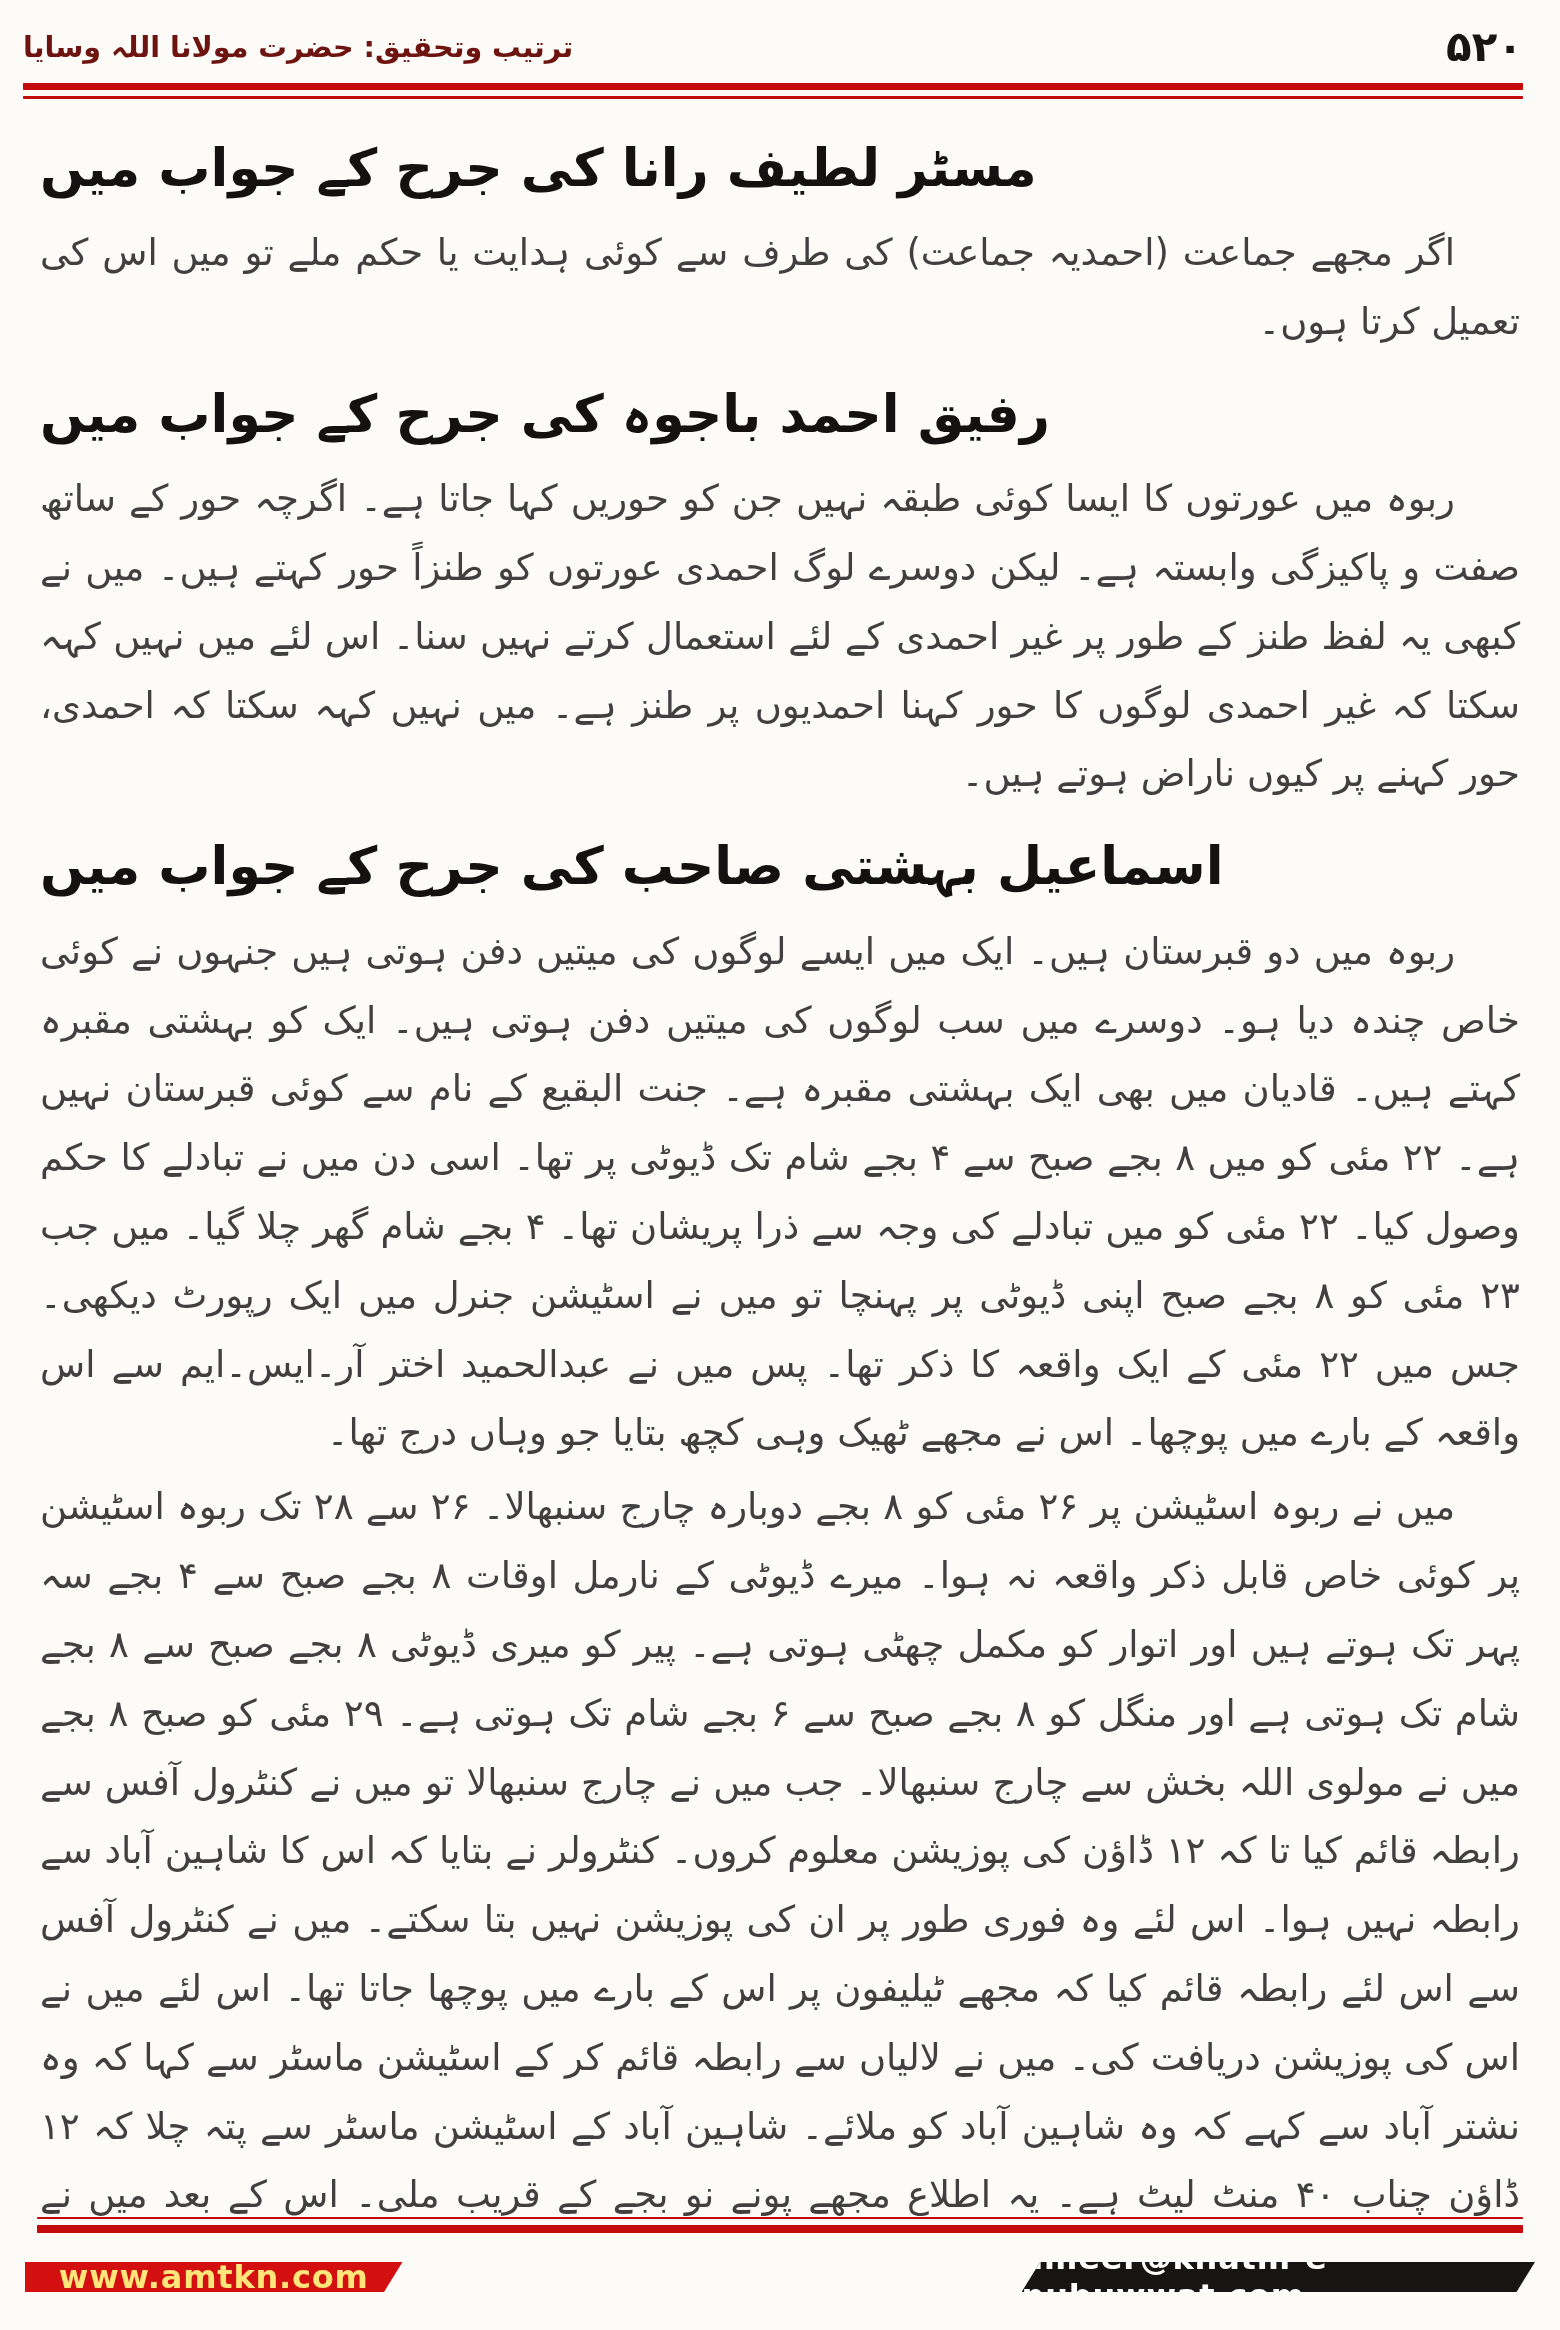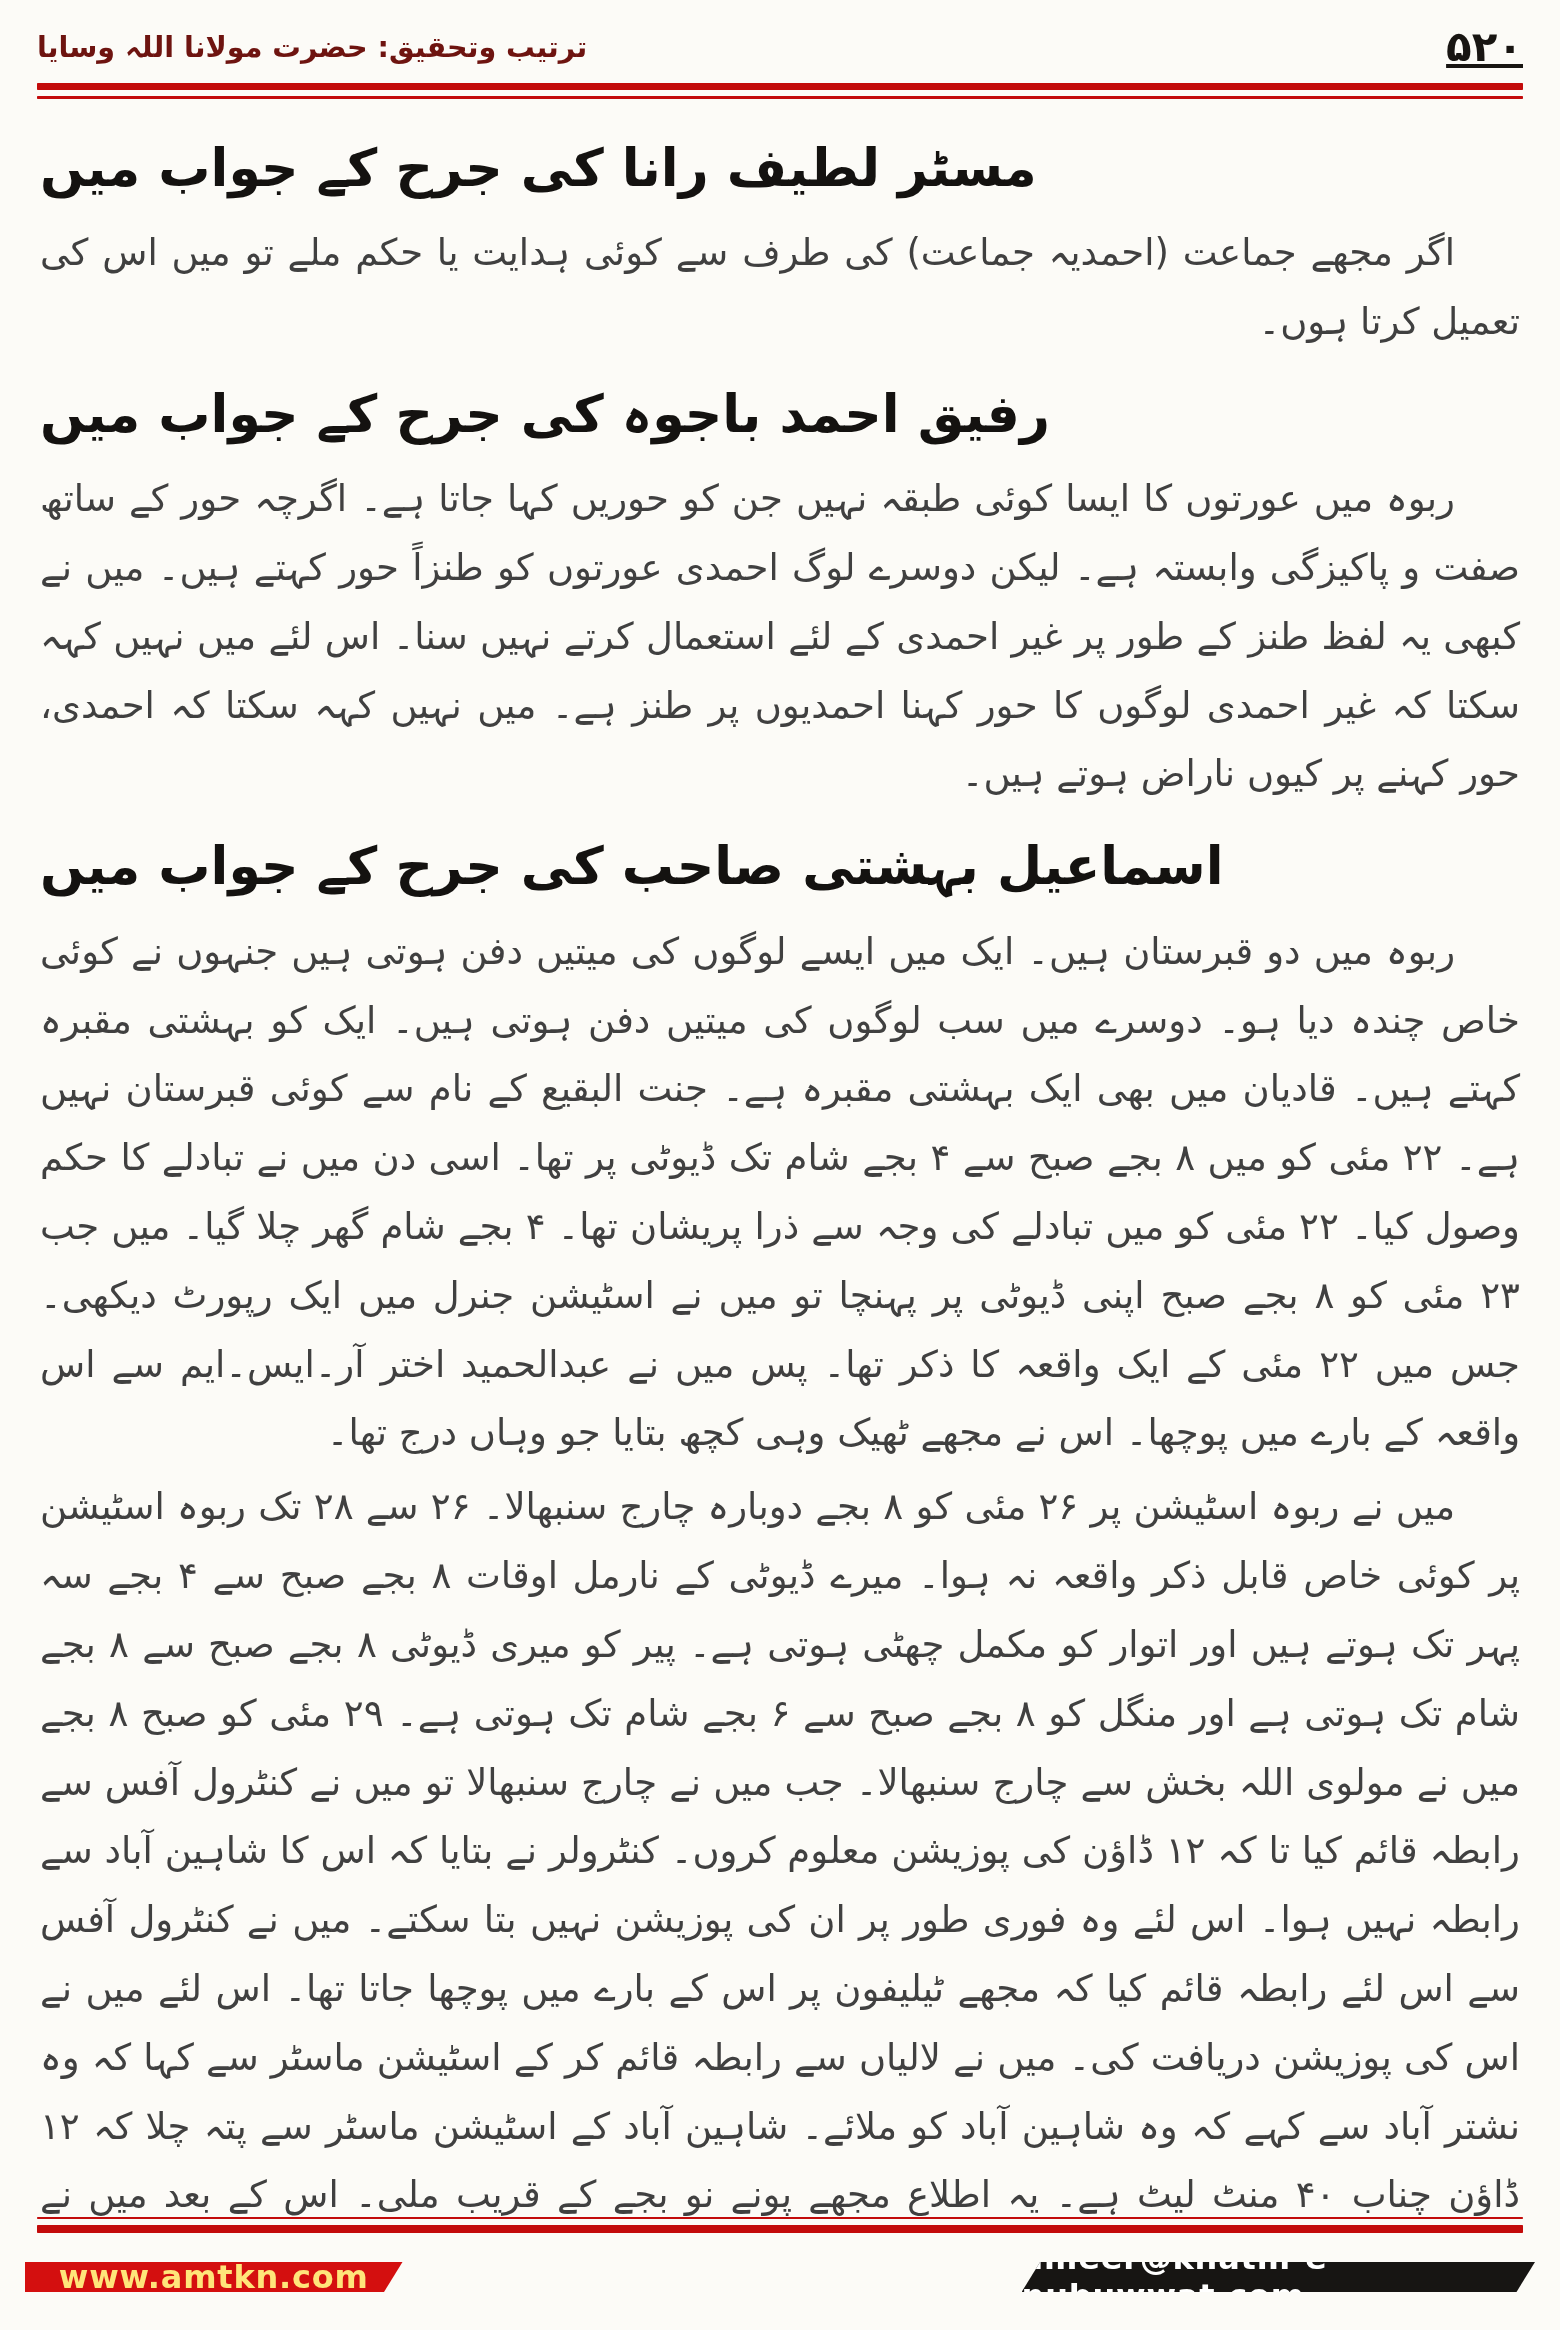--- a/index.html
+++ b/index.html
@@ -4,27 +4,27 @@
 <style>
   * { margin:0; padding:0; box-sizing:border-box; }
   html,body { background:#ffffff; }
   body { font-family:"DejaVu Sans", sans-serif; }
   .page {
     width:1560px; height:2330px; margin:0 auto;
     background:#fcfbf7; color:#111;
     display:flex; flex-direction:column; overflow:hidden;
   }
   
-  .page-header { padding:22px 37px 0 37px; }
+  .page-header { padding:22px 37px 0 23px; }
   .header-row {
     display:flex; align-items:center; justify-content:space-between;
     font-size:28.6px; font-weight:bold; color:#6e1410;
   }
   .header-row .page-number {
-    font-size:42px; color:#181512; font-weight:bold; letter-spacing:1.7px;text-decoration:underline;
+    font-size:42px; color:#181512; font-weight:bold; letter-spacing:1.7px;
   }
   .rule { background:#c30b0b; border-radius:0.8px; }
   .rule.thick { height:7.6px; }
   .rule.thin  { height:2.5px; }
   .page-header .rule.thick { margin-top:11.8px; }
   .page-header .rule.thin  { margin-top:5.9px; }
   
   .page-body {
     flex:1 1 auto; padding:11.8px 40px 0 40px; overflow:hidden;
   }

